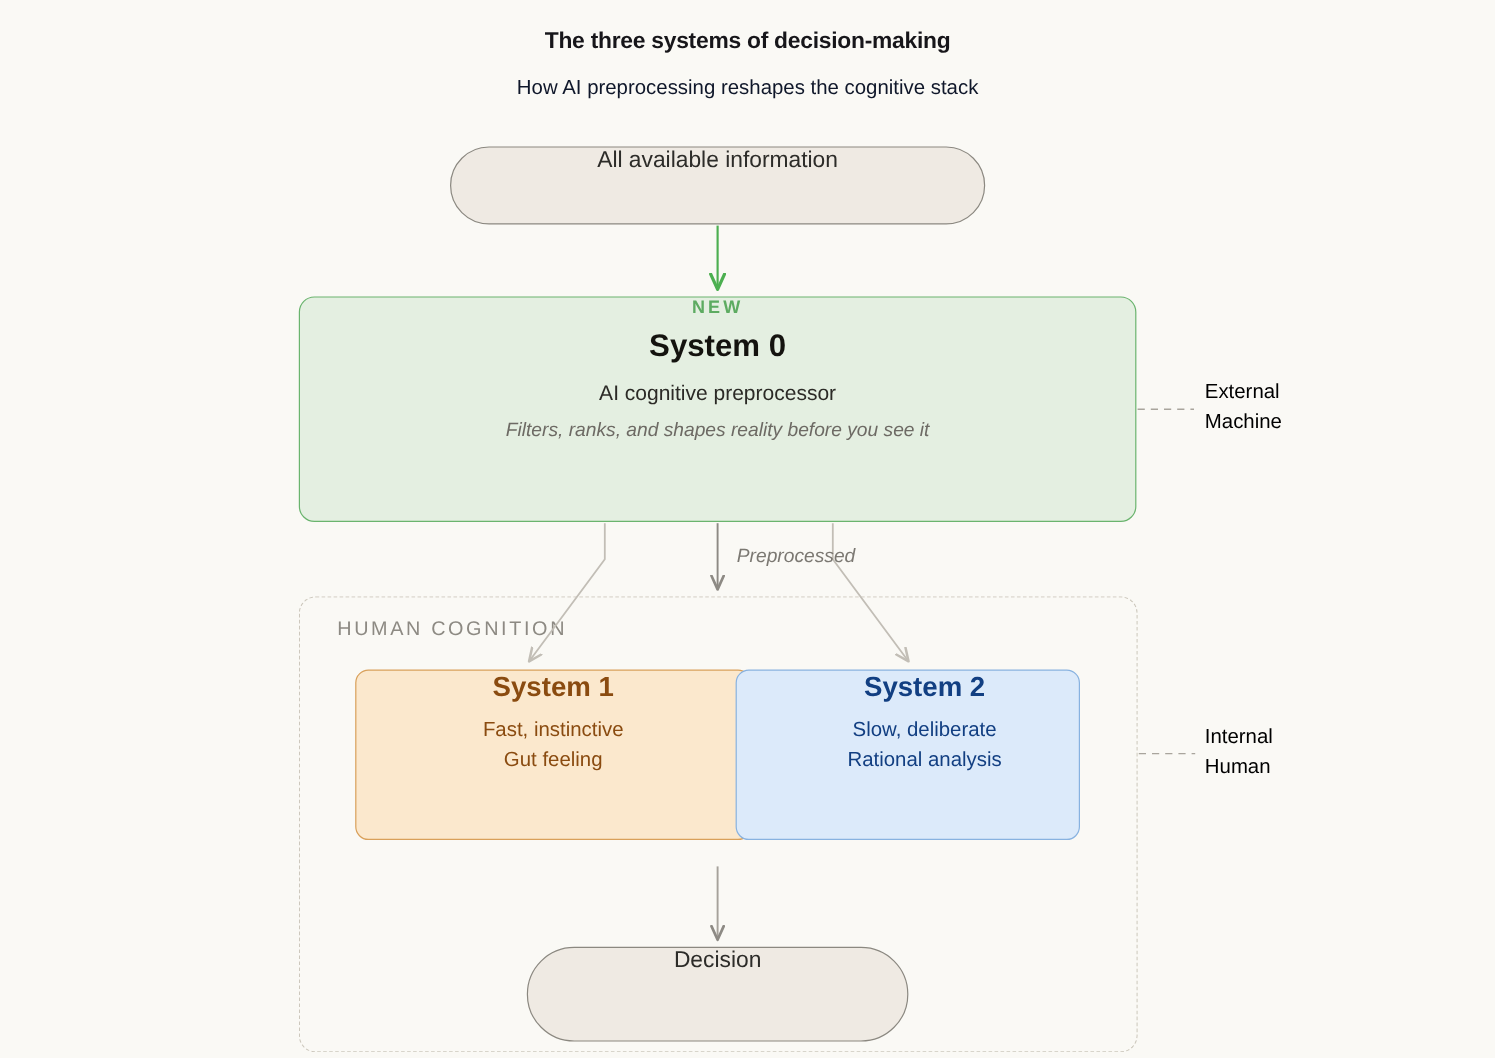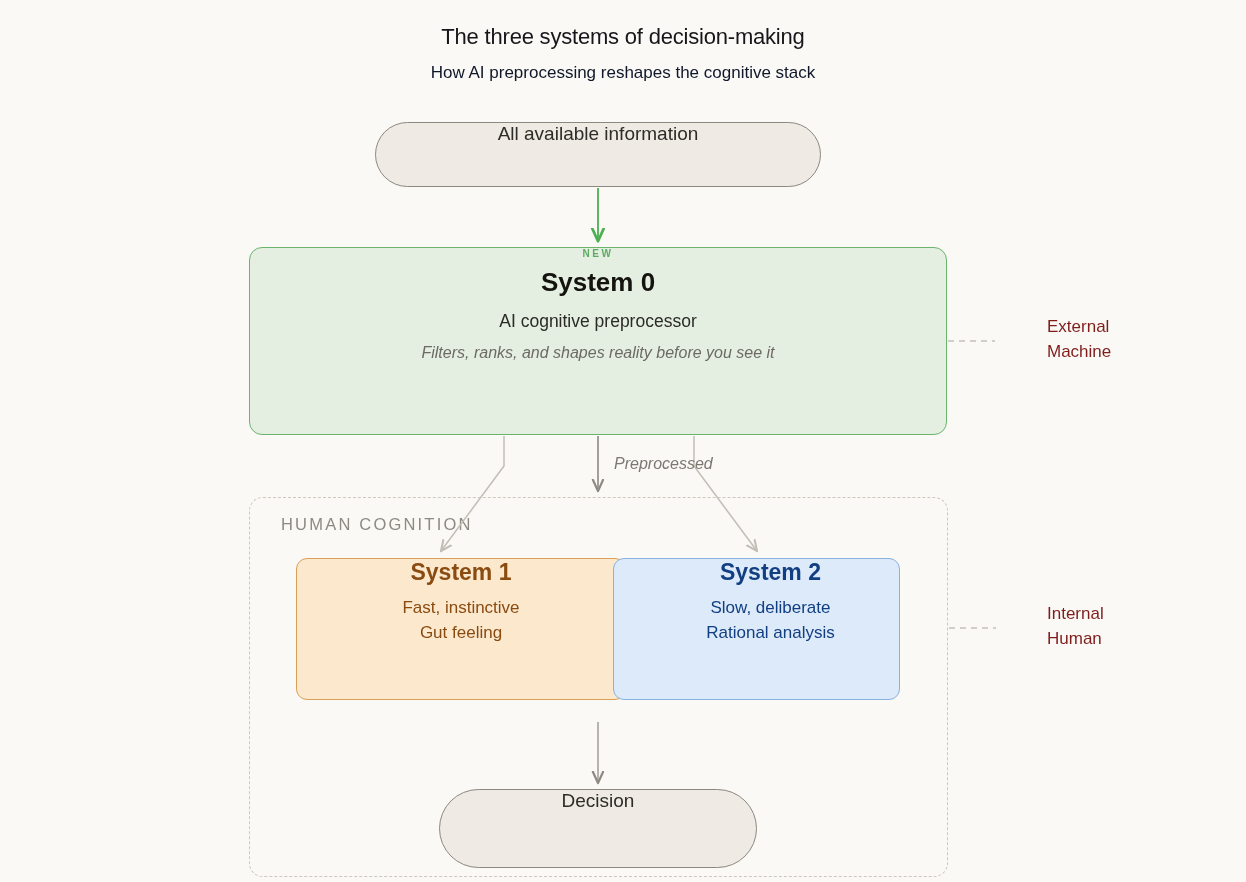--- a/index.html
+++ b/index.html
@@ -18,22 +18,22 @@
     position: absolute;
     inset: 0;
   }
 
   
   .title {
     position: absolute;
     left: 0; right: 0;
     top: 24px;
     text-align: center;
-    font-size: 22px;
-    font-weight: normal;
+    font-size: 19px;
+    font-weight: bold;
     color: #17161a;
     letter-spacing: -0.2px;
   }
   .subtitle {
     position: absolute;
     left: 0; right: 0;
     top: 63px;
     text-align: center;
     font-size: 17px;
     color: #0f172a;
@@ -74,21 +74,21 @@
   #node-system0 {
     left: 249px;
     top: 247px;
     width: 698px;
     height: 188px;
     background: #e4efe1;
     border: 1.6px solid #6ab46e;
     border-radius: 13px;
   }
   .badge-new {
-    font-size: 10px;
+    font-size: 15px;
     font-weight: bold;
     letter-spacing: 2.6px;
     color: #5dab61;
     margin-bottom: 8px;
   }
   .s0-title {
     font-size: 26px;
     font-weight: bold;
     color: #14130f;
     margin-bottom: 13px;
@@ -162,23 +162,22 @@
     color: #7b7872;
     font-style: italic;
   }
   #label-preprocessed {
     left: 614px;
     top: 455px;
   }
   .side-label {
     position: absolute;
     font-size: 17px;
-    color: #7f1d1d;
+    color: #000000;
     line-height: 25px;
-    margin-left: 43px;
   }
   #label-external-machine { left: 1004px; top: 314px; }
   #label-internal-human   { left: 1004px; top: 601px; }
 
   
   #connectors {
     position: absolute;
     left: 0;
     top: 0;
     width: 1246px;

